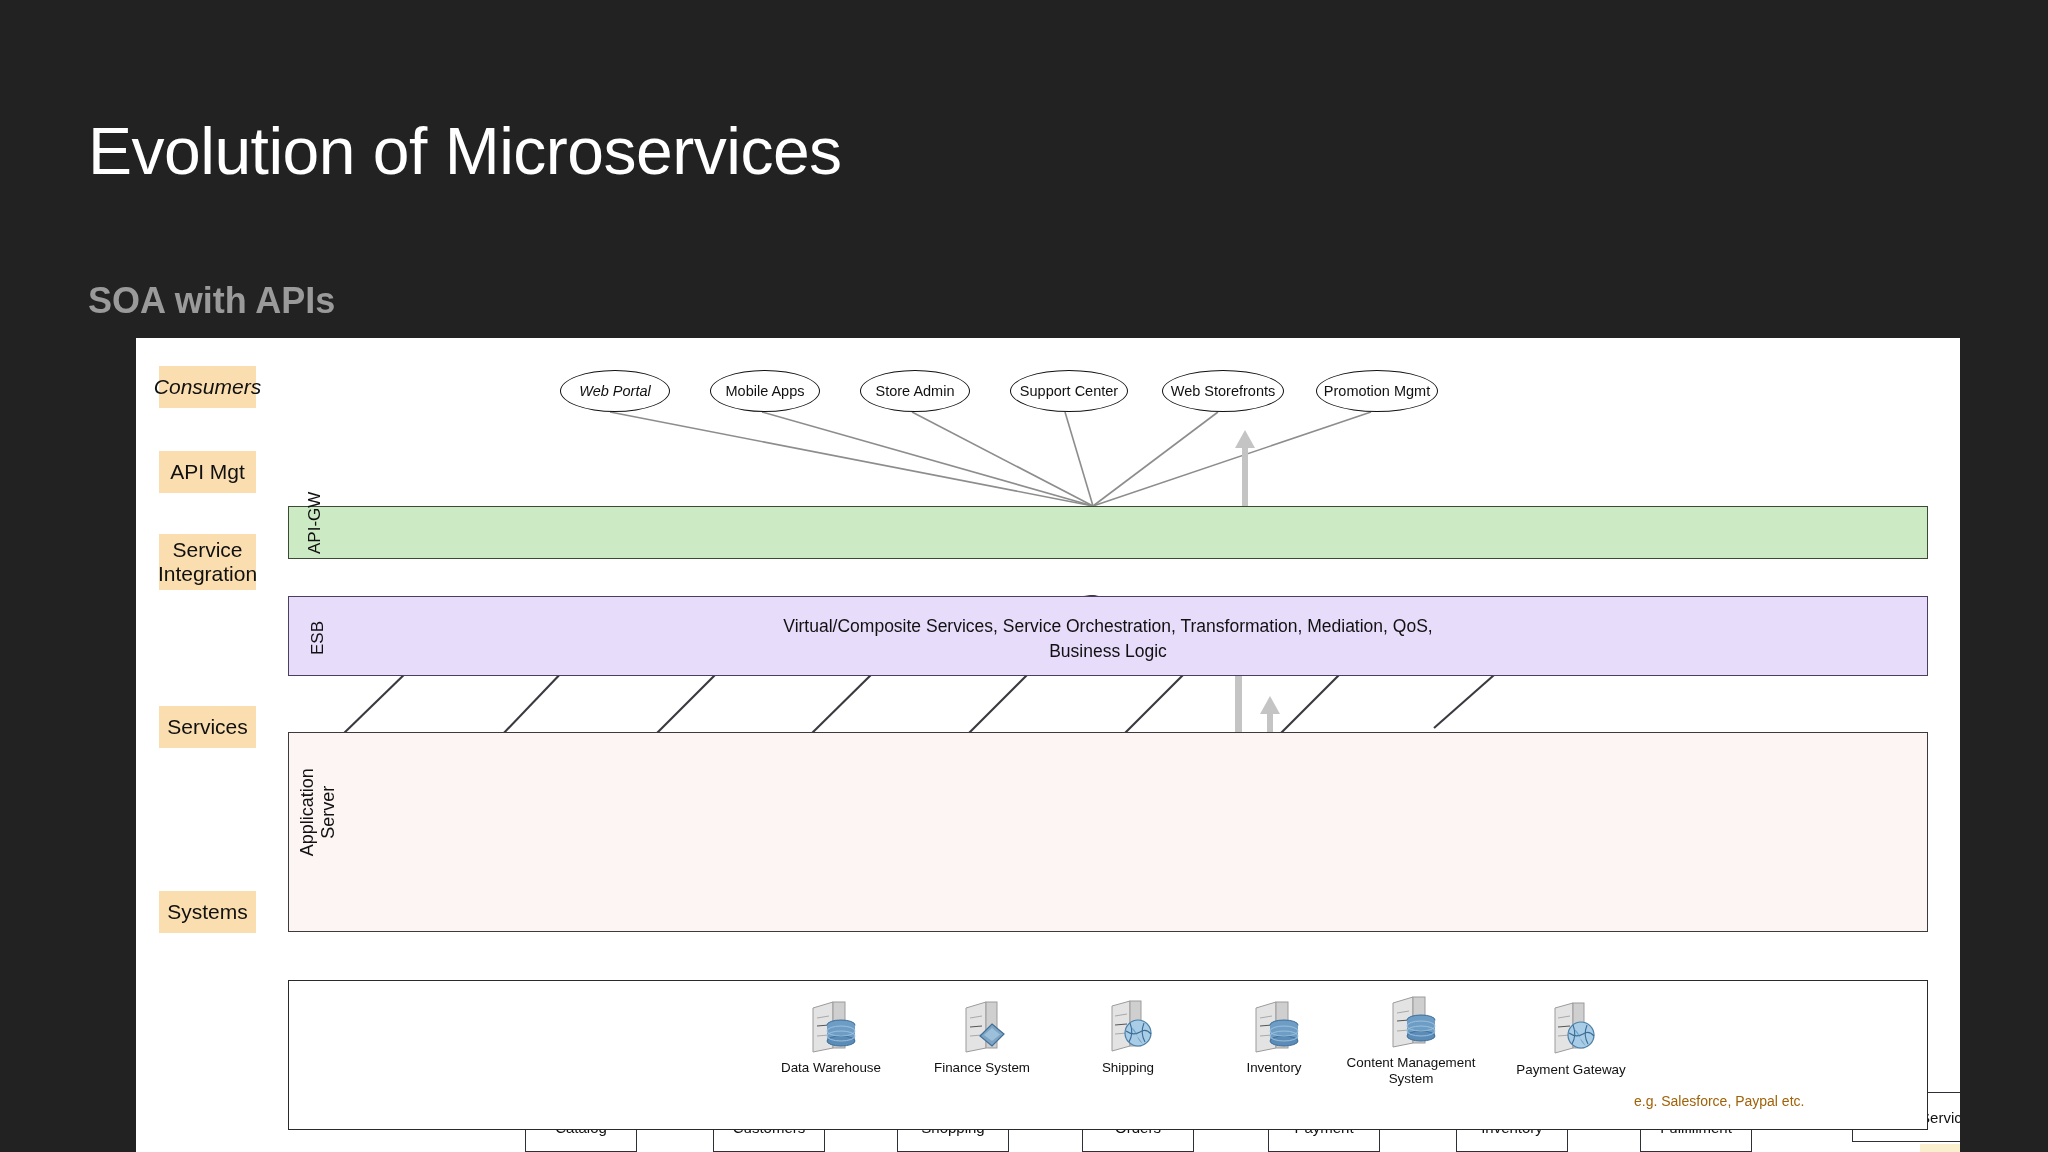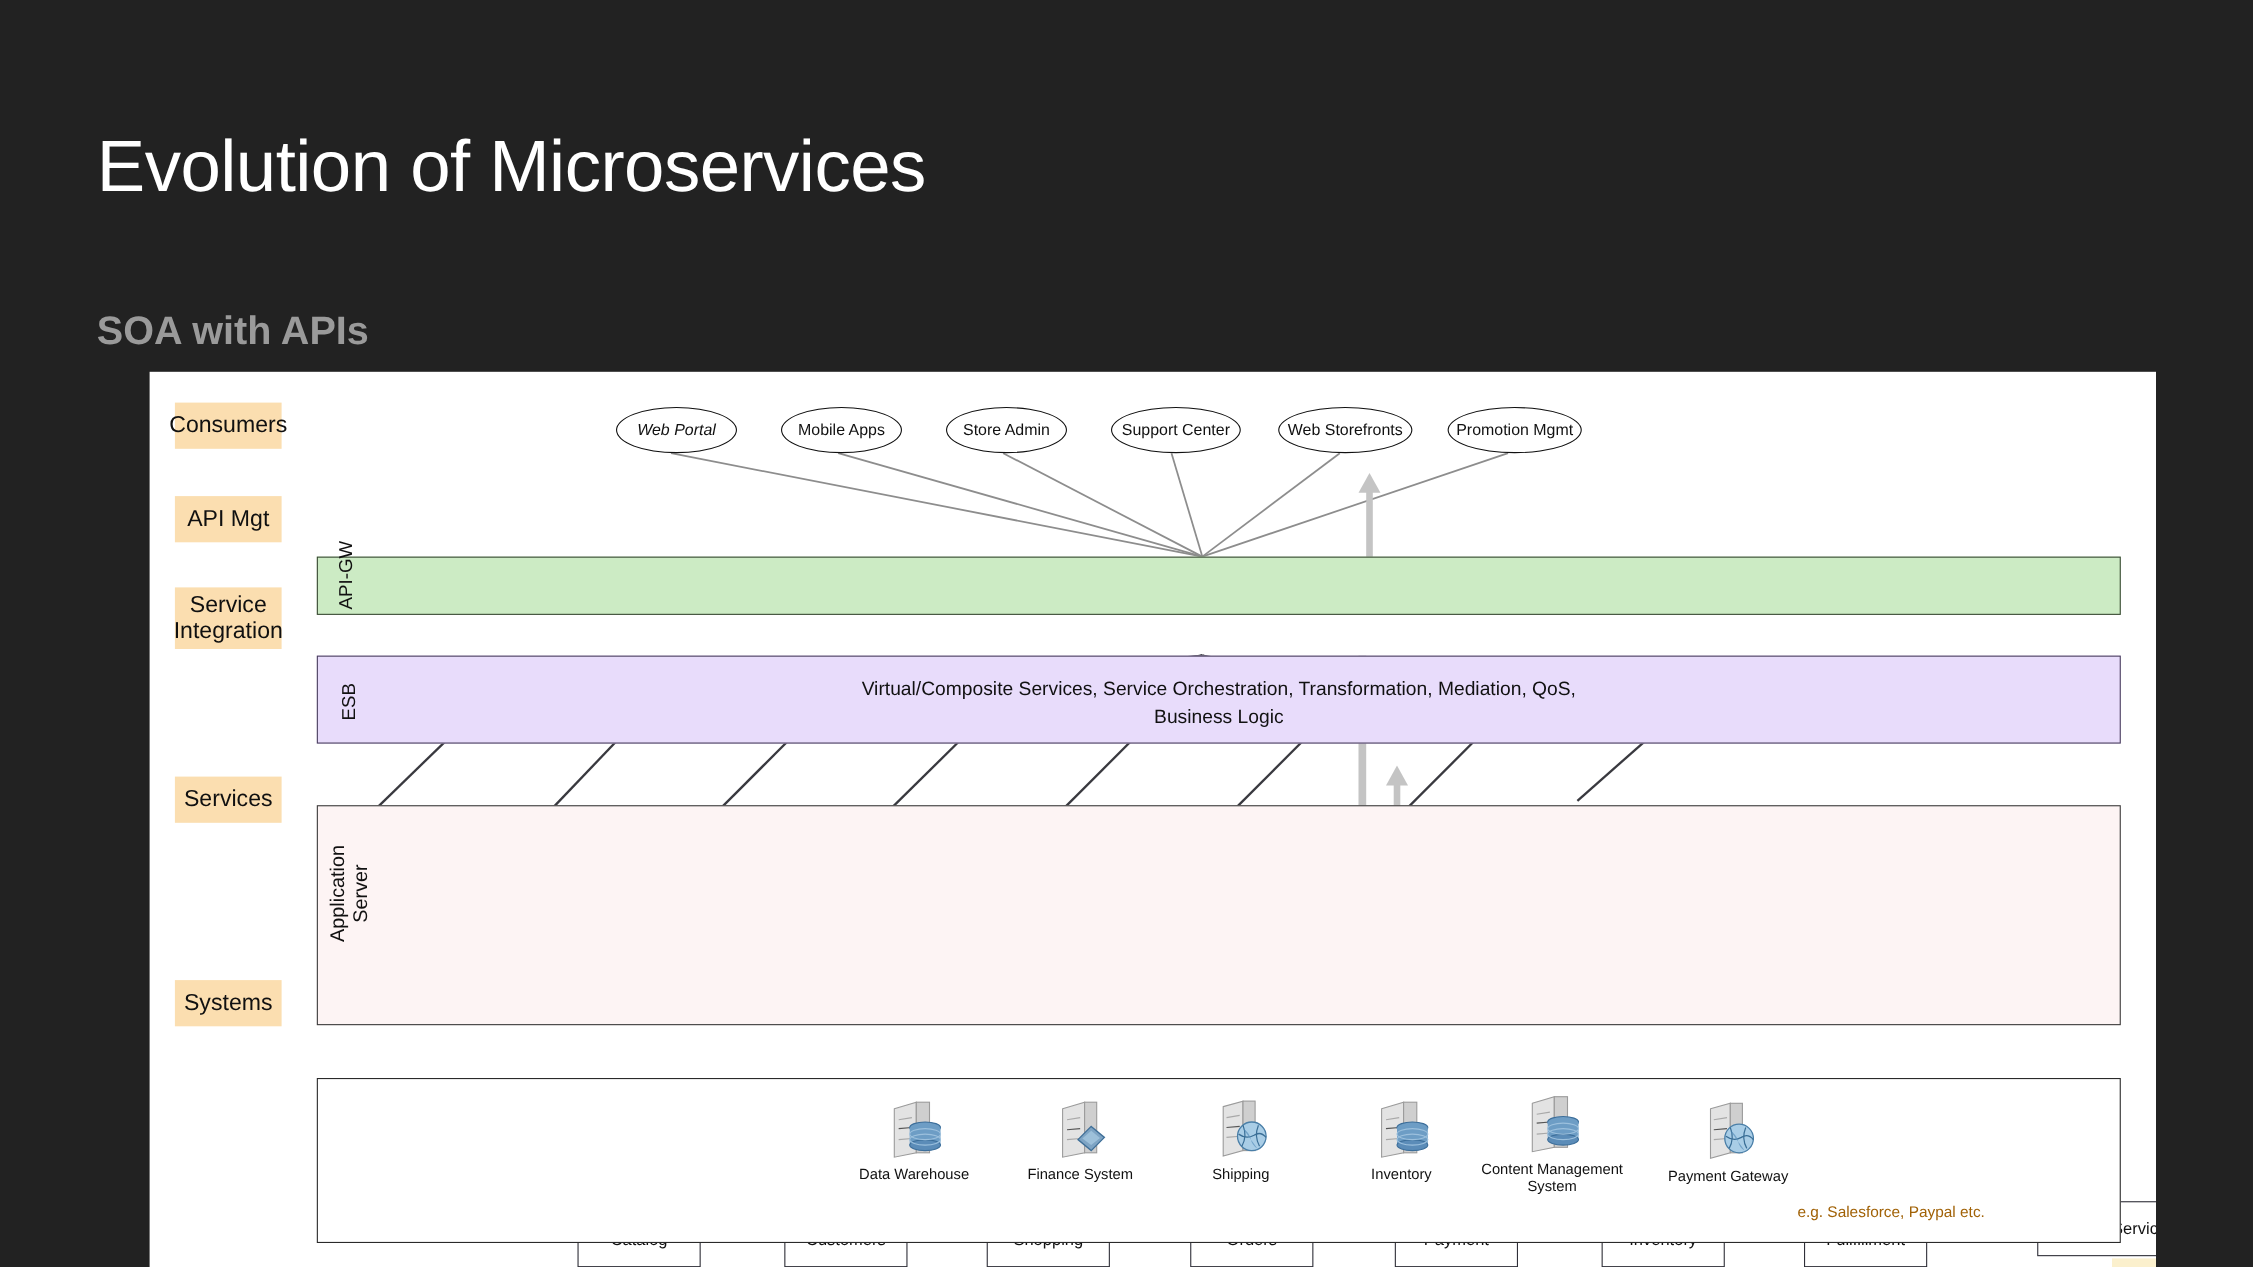--- a/index.html
+++ b/index.html
@@ -100,21 +100,21 @@
 
         <rect x="1099" y="258" width="7" height="250"></rect>
         <polygon points="1102.5,522 1090,498 1115,498"></polygon>
 
         <rect x="1131" y="366" width="6" height="150"></rect>
         <polygon points="1134,358 1124,376 1144,376"></polygon>
         <polygon points="1134,524 1124,506 1144,506"></polygon>
       </g>
     </svg>
 
-    <div class="rowlabel" style="left:23px;top:28px;width:97px;height:42px;">Consumers</div>
+    <div class="rowlabel" style="left:23px;top:28px;width:97px;height:42px;font-style:italic;">Consumers</div>
     <div class="rowlabel" style="left:23px;top:113px;width:97px;height:42px;">API Mgt</div>
     <div class="rowlabel" style="left:23px;top:196px;width:97px;height:56px;white-space:pre-line;">Service
 Integration</div>
     <div class="rowlabel" style="left:23px;top:368px;width:97px;height:42px;">Services</div>
     <div class="rowlabel" style="left:23px;top:553px;width:97px;height:42px;">Systems</div>
 
     <div class="pill" style="left:424px;top:32px;width:110px;font-style:italic;">Web Portal</div>
     <div class="pill" style="left:574px;top:32px;width:110px;">Mobile Apps</div>
     <div class="pill" style="left:724px;top:32px;width:110px;">Store Admin</div>
     <div class="pill" style="left:874px;top:32px;width:118px;">Support Center</div>

